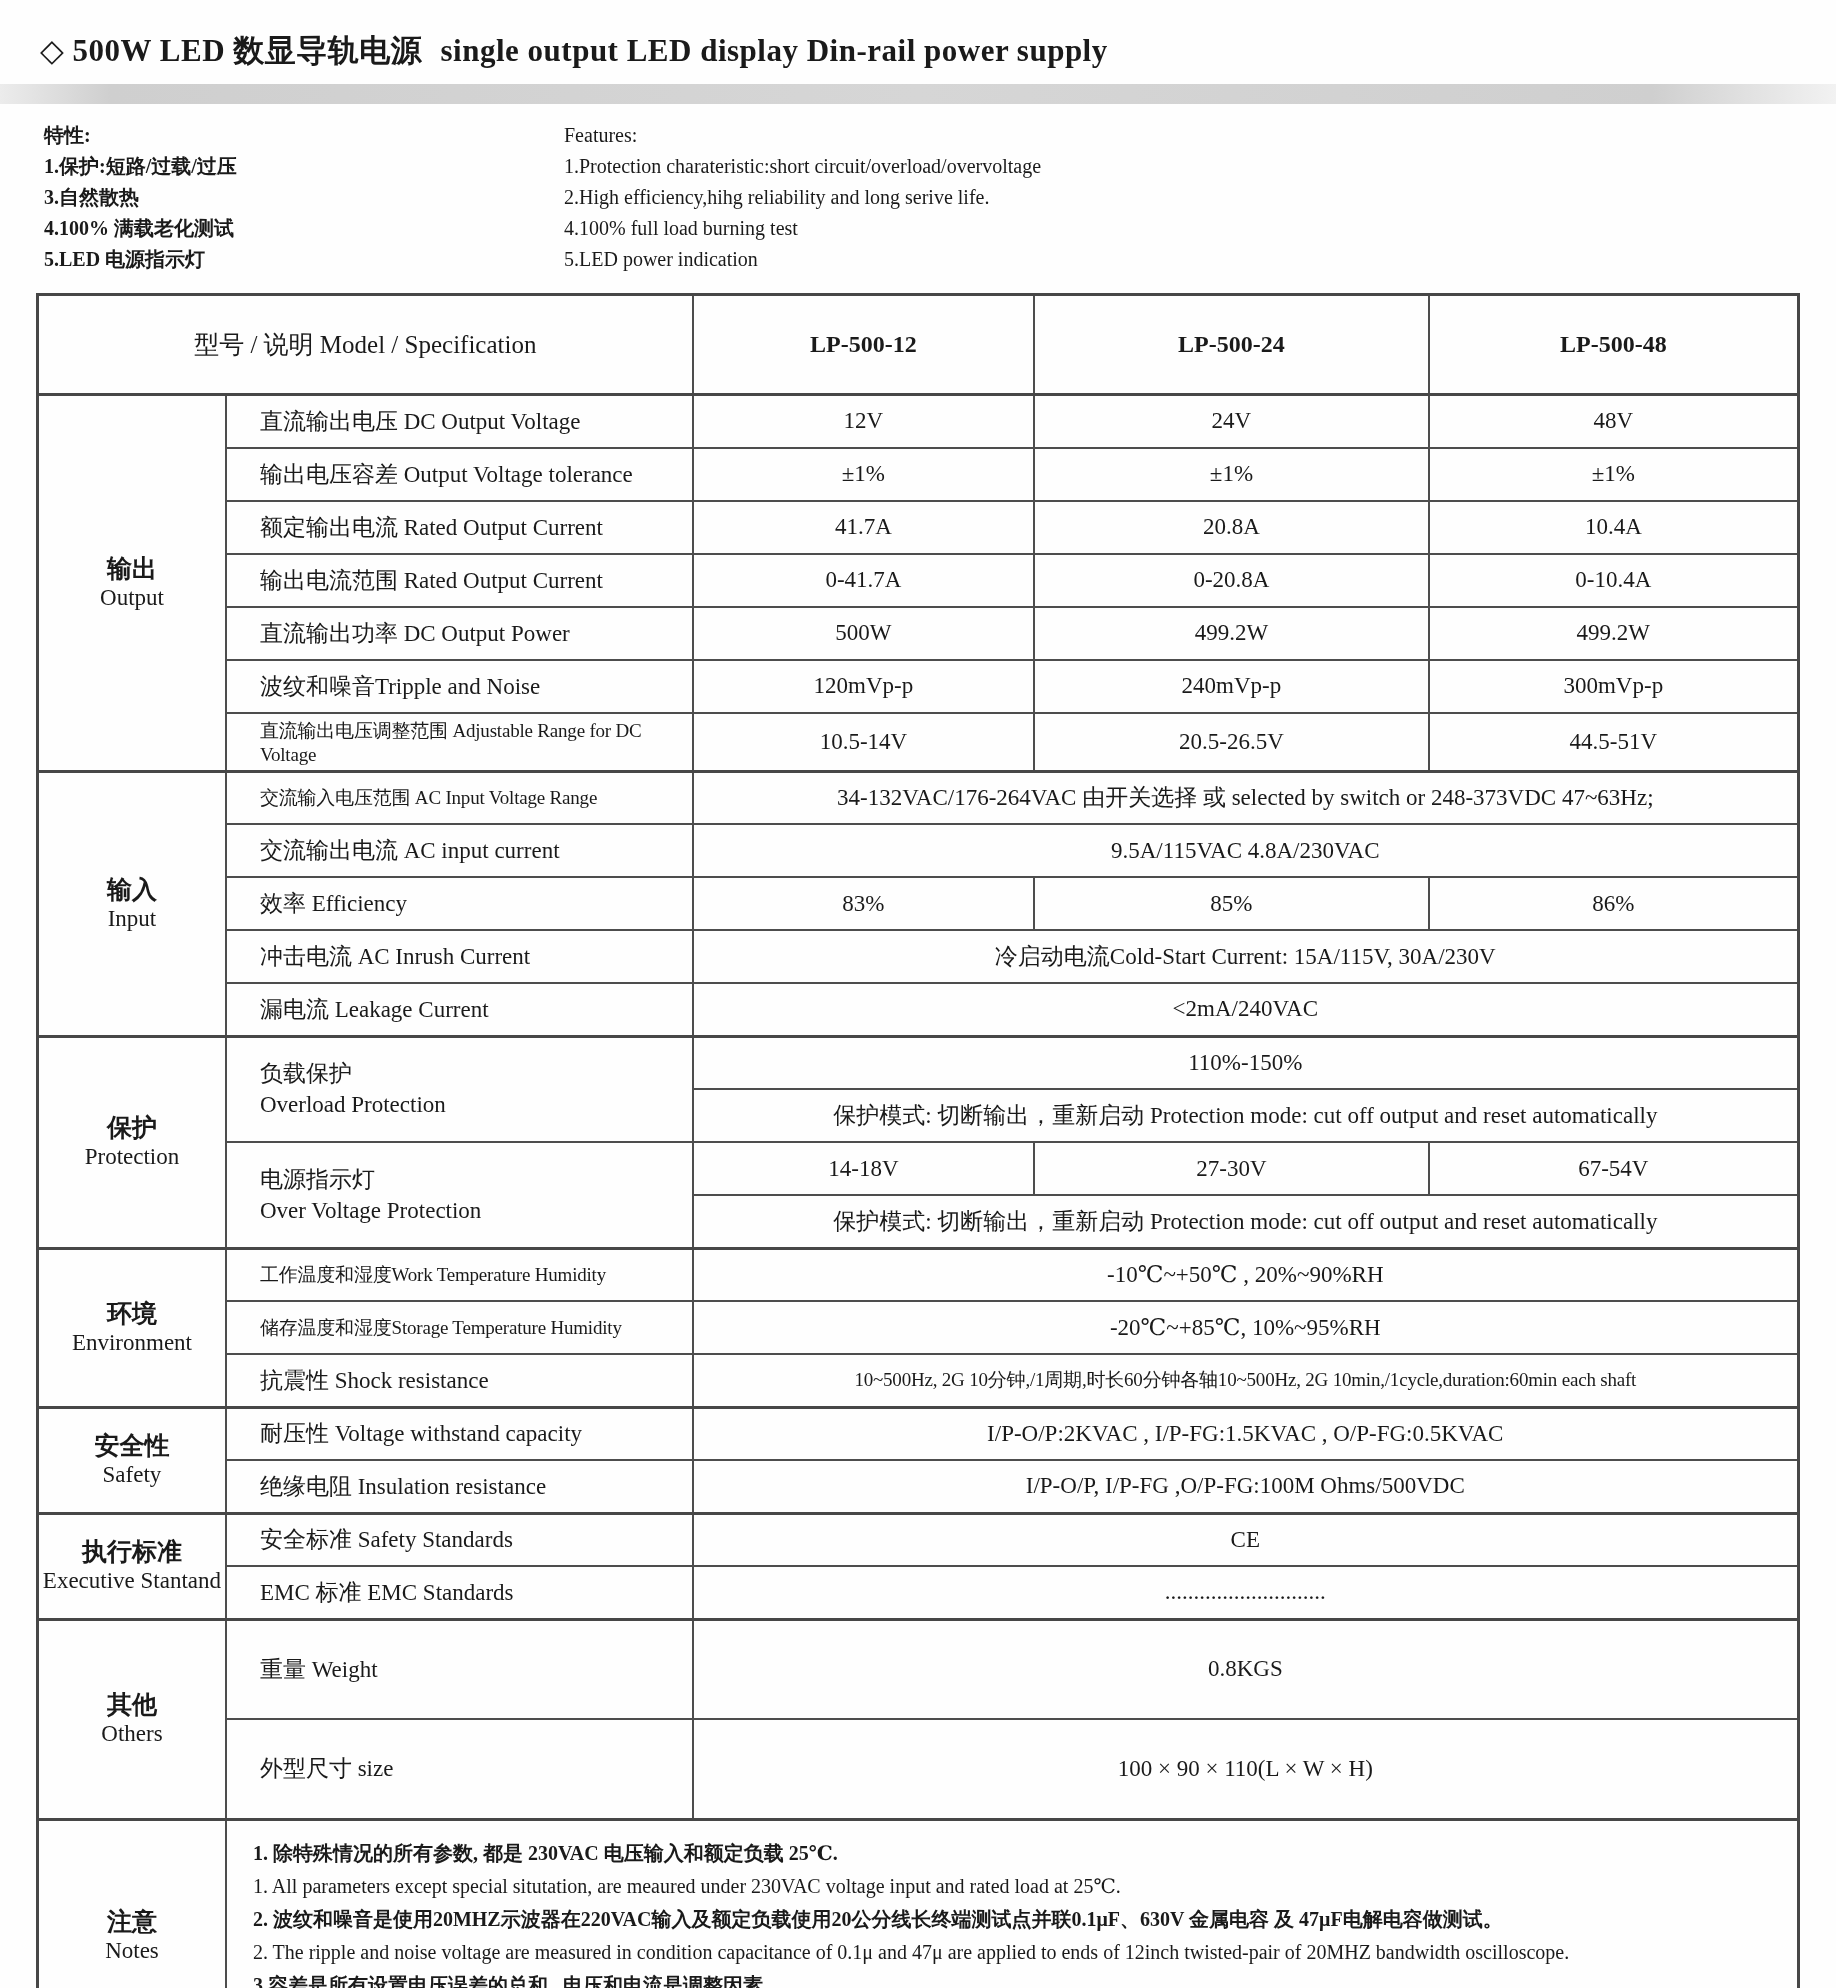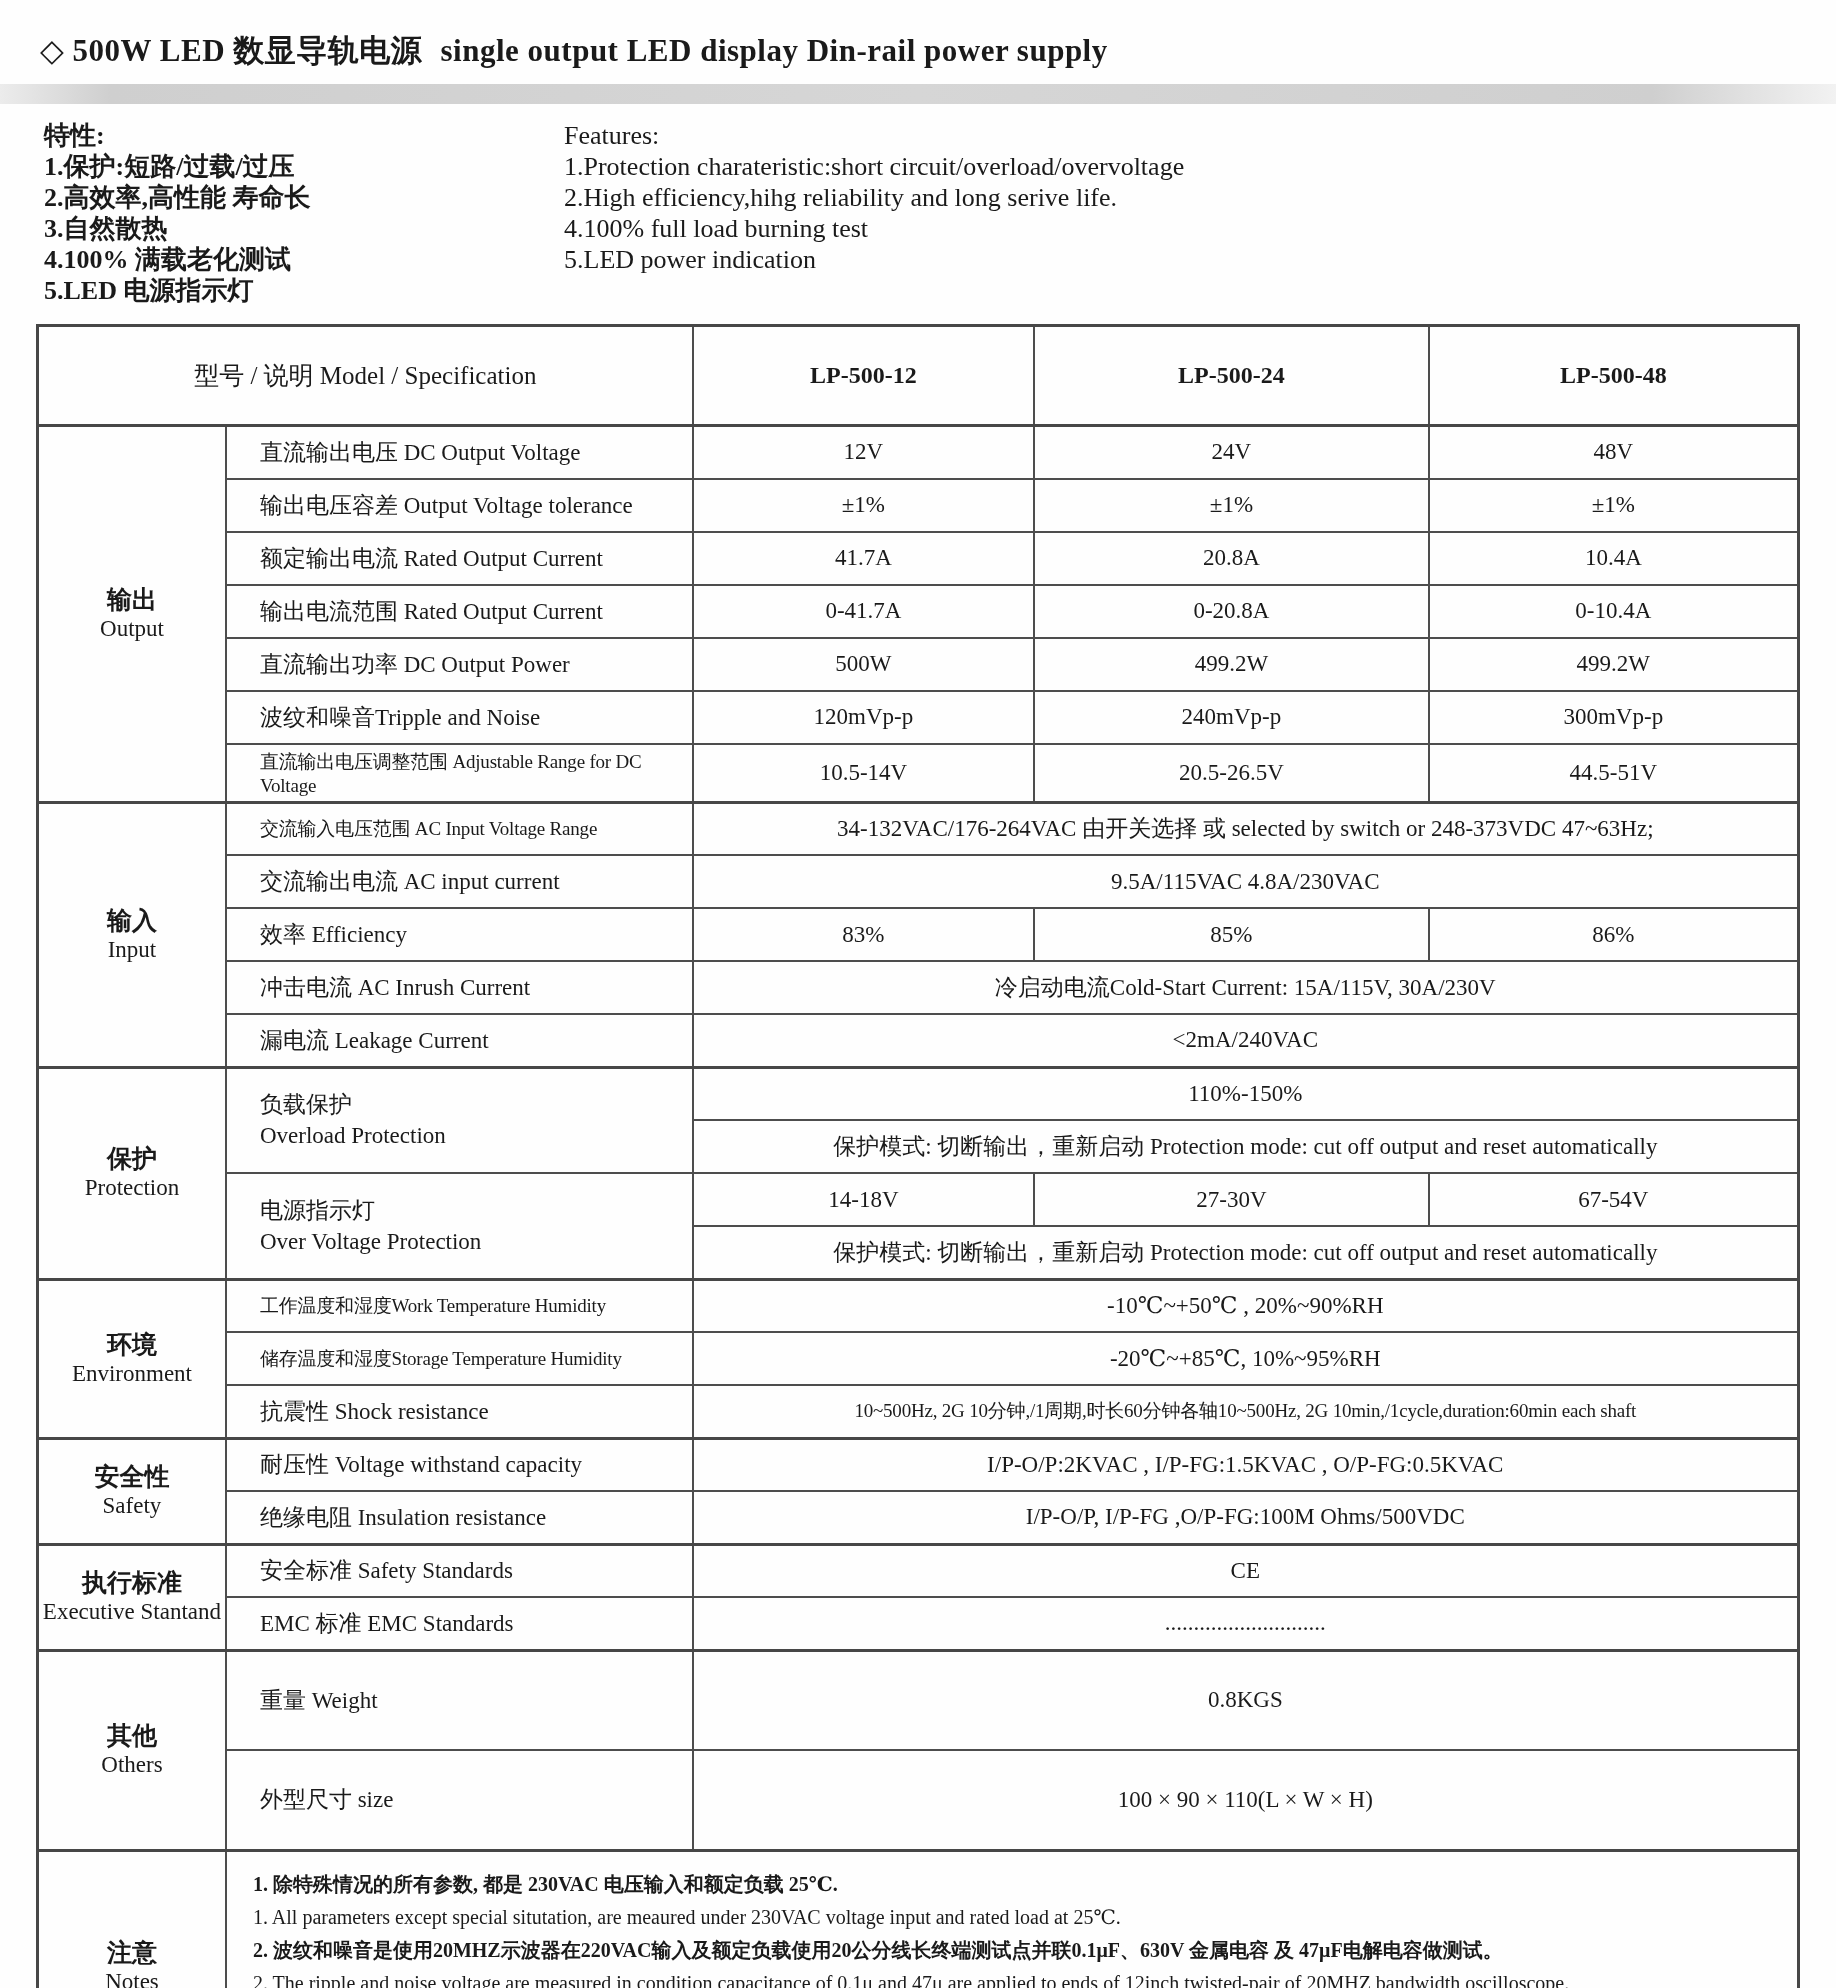--- a/index.html
+++ b/index.html
@@ -5,21 +5,21 @@
   html,body{margin:0;padding:0;background:#ffffff;}
   .page{
     width:1836px;height:1988px;background:#fefefe;position:relative;
     font-family:"Liberation Serif","DejaVu Serif",serif;color:#1a1a1a;
     overflow:hidden;
   }
   .titlebar{padding:30px 40px 0 40px;font-size:31px;font-weight:bold;letter-spacing:0.5px;}
   .titlebar .cn{margin-right:10px;}
   .graybar{height:20px;margin:12px 0 16px 0;
     background:linear-gradient(90deg,#ececec,#cfcfcf 6%,#d6d6d6 50%,#cfcfcf 90%,#f2f2f2);}
-  .features{display:flex;padding:0 0 0 44px;font-size:26px;line-height:31px;}
+  .features{display:flex;padding:0 0 0 44px;font-size:20px;line-height:31px;}
   .features .col-cn{width:520px;font-weight:bold;}
   .features .col-en{flex:1;}
   .features div{white-space:nowrap;}
   table.spec{
     width:1764px;margin:18px 36px 0 36px;border-collapse:collapse;table-layout:fixed;
   }
   col.c-grp{width:10.7%;} col.c-lbl{width:26.5%;}
   col.c-v1{width:19.4%;} col.c-v2{width:22.4%;} col.c-v3{width:21%;}
   td{border:2px solid #4d4d4d;font-size:23px;text-align:center;vertical-align:middle;
      padding:4px 8px;overflow:hidden;}
@@ -48,21 +48,20 @@
     <span class="cn">◇ 500W LED 数显导轨电源</span>
     <span class="en">single output LED display Din-rail power supply</span>
   </div>
 
   <div class="graybar"></div>
 
   <div class="features">
     <div class="col-cn">
       <div>特性:</div>
       <div>1.保护:短路/过载/过压</div>
-      <div>2.高效率,高性能 寿命长</div>
       <div>3.自然散热</div>
       <div>4.100% 满载老化测试</div>
       <div>5.LED 电源指示灯</div>
     </div>
     <div class="col-en">
       <div>Features:</div>
       <div>1.Protection charateristic:short circuit/overload/overvoltage</div>
       <div>2.High efficiency,hihg reliability and long serive life.</div>
       <div>4.100% full load burning test</div>
       <div>5.LED power indication</div>

